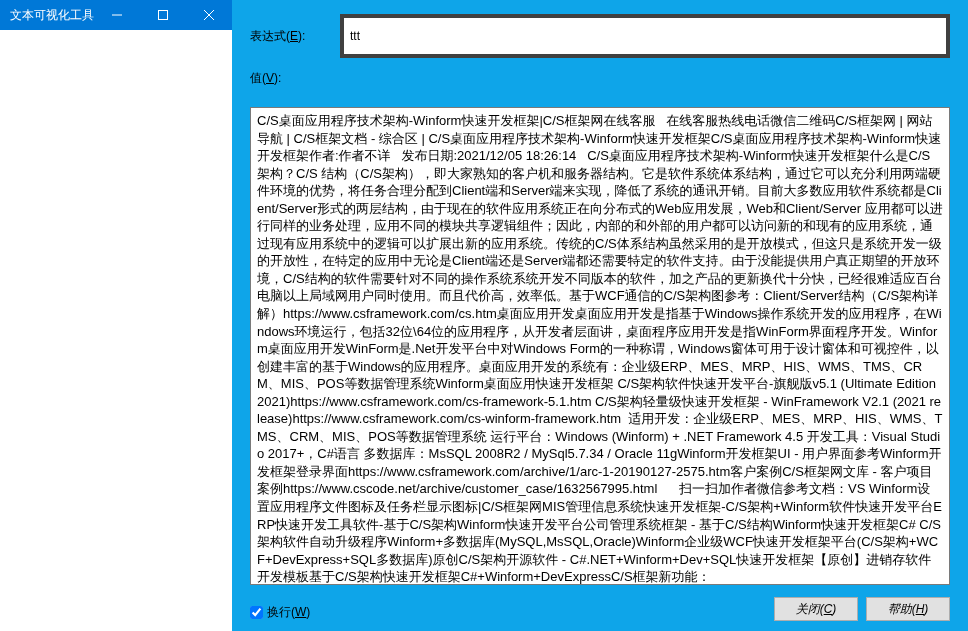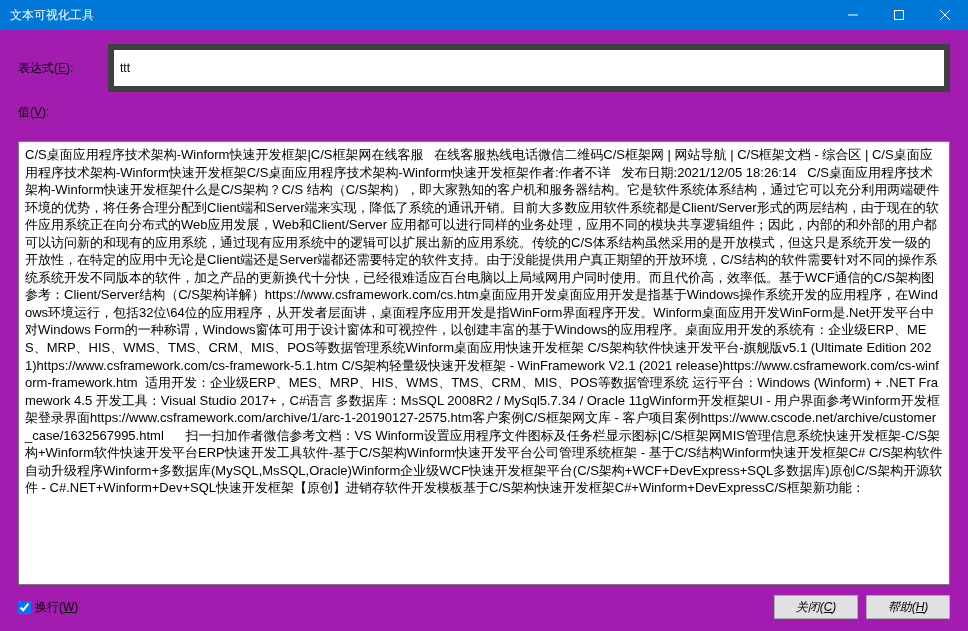--- a/index.html
+++ b/index.html
@@ -9,21 +9,21 @@
   background: #f0f0f0;
   width: 968px;
   height: 631px;
   overflow: hidden;
 }
 .window {
   width: 968px;
   height: 631px;
   background: #ffffff;
   display: flex;
-  flex-direction: column;
+  flex-direction: row;
 }
 .titlebar {
   height: 30px;
   background: #0078d7;
   color: #ffffff;
   display: flex;
   align-items: center;
   padding-left: 10px;
   font-size: 12px;
 }
@@ -35,36 +35,36 @@
   display: flex;
   align-items: center;
   justify-content: center;
   color: #ffffff;
 }
 .content {
   flex: 1;
   padding: 14px 18px 10px 18px;
   display: flex;
   flex-direction: column;
-  background: #a21caf;
+  background: #0ea5e9;
 }
 .row-expr {
   display: flex;
   align-items: center;
   margin-bottom: 12px;
 }
 .label-expr {
   width: 90px;
   font-size: 12px;
   color: #000;
 }
 .input-expr {
   flex: 1;
   height: 22px;
-  border: 6px solid #404040;
+  border: 4px solid #404040;
   padding: 18px 6px;
   font-size: 12px;
   font-family: inherit;
   background: #ffffff;
 }
 .label-value {
   font-size: 12px;
   color: #000;
   margin-bottom: 20px;
 }
@@ -78,21 +78,21 @@
   line-height: 1.35;
   resize: none;
   overflow-y: scroll;
   background: #ffffff;
   color: #000;
   white-space: pre-wrap;
   word-break: break-all;
 }
 .footer {
   display: flex;
-  align-items: center;
+  align-items: flex-end;
   margin-top: 8px;
   height: 28px;
 }
 .checkbox-wrap {
   display: flex;
   align-items: center;
   font-size: 12px;
 }
 .checkbox-wrap input { margin-right: 4px; }
 .footer-spacer { flex: 1; }

